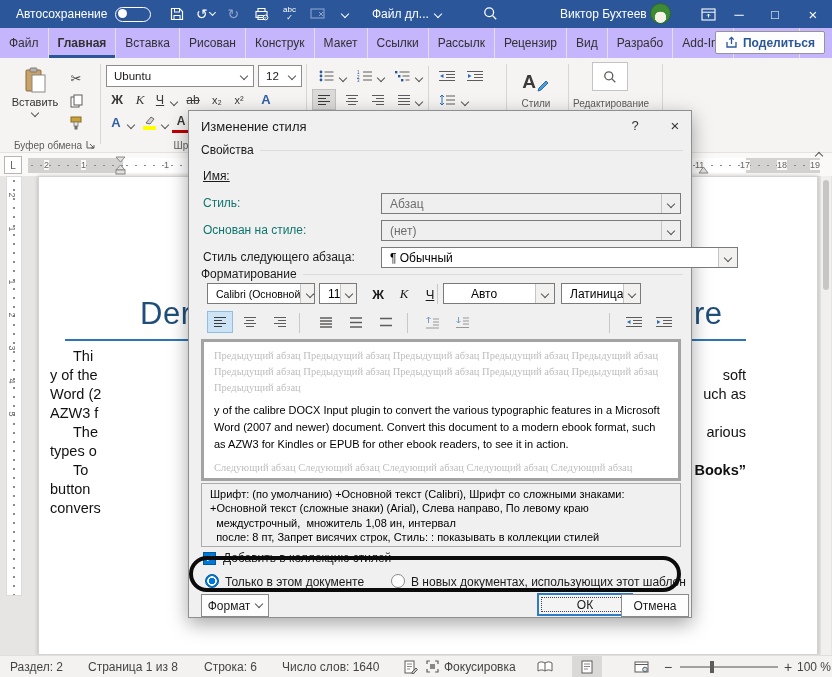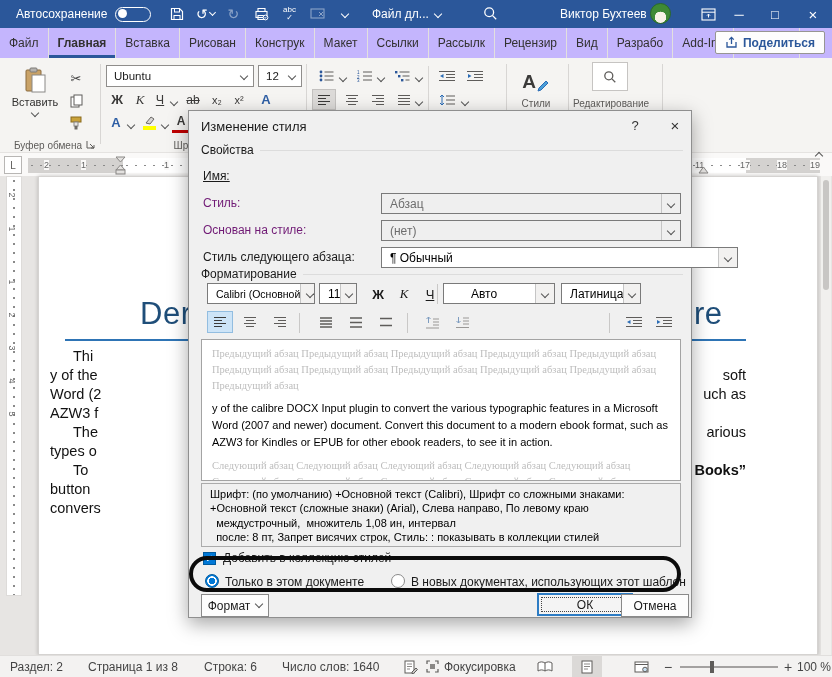--- a/index.html
+++ b/index.html
@@ -85,33 +85,33 @@
   .collapse{position:absolute;left:816px;top:145px}
   
   .dlg{position:absolute;left:188px;top:110px;width:504px;height:508px;background:#f0f0f0;
        border:1px solid #8f8f8f;box-shadow:0 6px 18px rgba(0,0,0,.35);font-size:12px;color:#1a1a1a;z-index:10}
   .dtitle{position:absolute;left:12px;top:8px;font-size:13px}
   .dhelp{position:absolute;left:436px;top:7px;width:20px;text-align:center;font-size:13px;color:#333}
   .dclose{position:absolute;left:468px;top:0;width:36px;height:29px;display:flex;align-items:center;justify-content:center;font-size:15px;color:#333}
   .dsec{position:absolute;left:12px;font-size:12px;color:#1a1a1a;background:#f0f0f0;padding-right:6px;z-index:2}
   .dsecline{position:absolute;height:1px;background:#dcdcdc}
   .dlab{position:absolute;left:14px;font-size:12px;color:#1a1a1a}
-  .dlab.dim{color:#701a75}
+  .dlab.dim{color:#0f766e}
   .dinput{position:absolute;left:192px;width:300px;height:21px;border:1px solid #7a7a7a;background:#fff;
           font-family:"Liberation Sans",sans-serif;font-size:12px;font-weight:bold;padding:0 7px;color:#000}
   .dcombo{position:absolute;height:21px;background:#fff;border:1px solid #7a7a7a;display:flex;align-items:center;
           font-size:12px;padding-left:8px;color:#000}
   .dcombo .carw{margin-left:auto;width:19px;height:100%;border-left:1px solid #c5c5c5;background:#f2f1f0;
                 display:flex;align-items:center;justify-content:center}
   .dcombo.dis{background:#efefef;color:#6d6d6d}
   .dcombo.dis .carw{background:#efefef}
   .di{position:absolute;width:26px;height:22px;display:flex;align-items:center;justify-content:center;border:1px solid transparent}
   .di.on{background:#cde4f7;border:1px solid #92bde0}
   .ddiv{position:absolute;top:202px;width:1px;height:20px;background:#c9c8c7}
-  .pv{position:absolute;left:12px;top:228px;width:480px;height:142px;background:#fff;border:1px solid #a3a3a3;
+  .pv{position:absolute;left:12px;top:228px;width:480px;height:142px;background:#fff;border:3px solid #a3a3a3;
       overflow:hidden;padding:6px 10px}
   .pv .gray{font-family:"Liberation Serif",serif;font-size:10.5px;line-height:1.5;color:#bdbdbd}
   .pv .blk{font-size:11px;line-height:1.55;color:#000;margin:7px 0}
   .desc{position:absolute;left:12px;top:372px;width:480px;height:64px;border:1px solid #ababab;
         padding:3px 8px;font-size:11px;line-height:1.3;white-space:pre-wrap;color:#000}
   .cbx{position:absolute;left:14px;top:441px;width:13px;height:13px;background:#0078d7;border:1px solid #005a9e;
        color:#fff;font-size:10px;line-height:12px;text-align:center}
   .cbl{position:absolute;left:34px;top:440px}
   .rad{position:absolute;width:14px;height:14px;border-radius:50%}
   .rad.sel{background:radial-gradient(circle,#0078d7 0 3px,#fff 3.5px 4.5px,#0078d7 5px);border:1px solid #005a9e}

